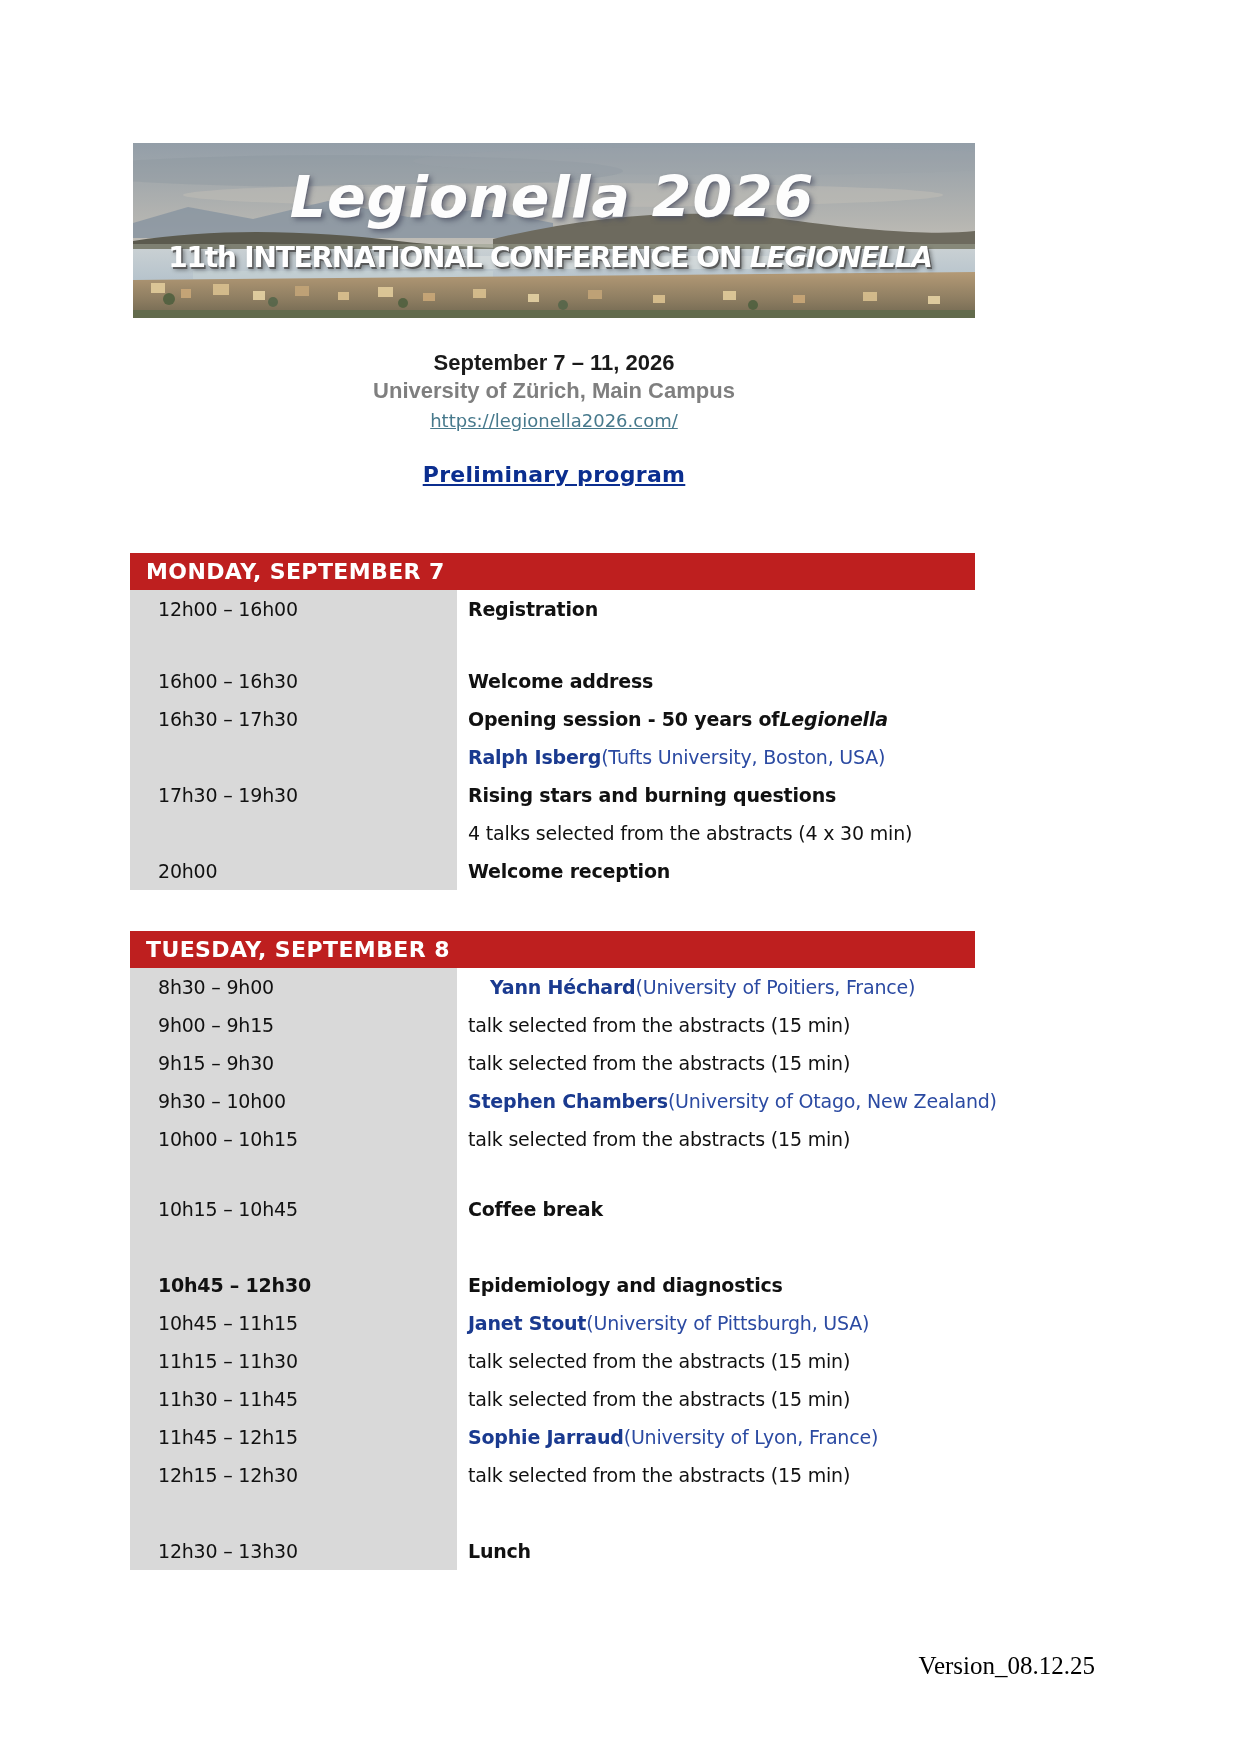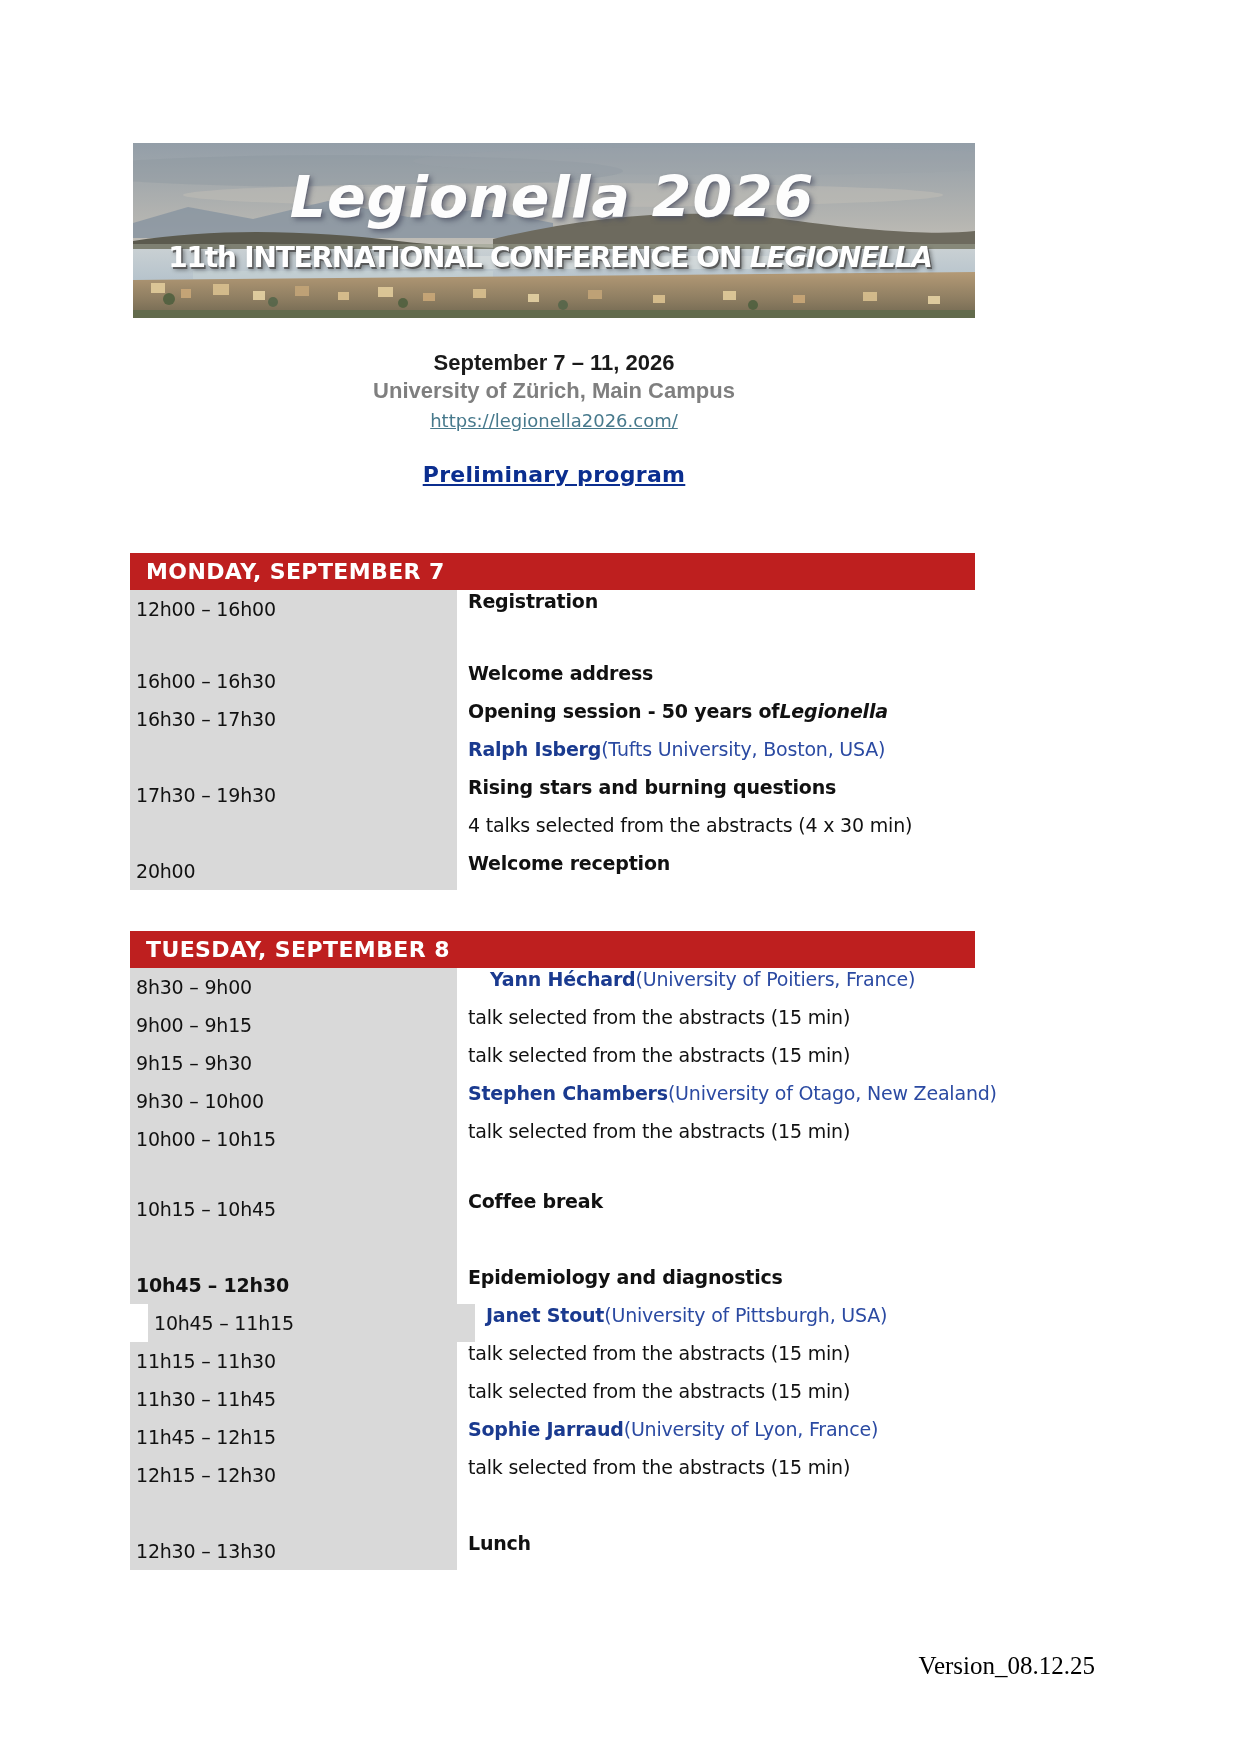--- a/index.html
+++ b/index.html
@@ -34,26 +34,26 @@
   .day-0{top:553px;}
   .day-1{top:931px;}
   .day-header{
     height:37px;background:var(--header-red,#be1f1f);color:#fff;
     font-weight:bold;font-size:22px;line-height:37px;padding-left:16px;box-sizing:border-box;
     letter-spacing:.4px;white-space:nowrap;
   }
   .row{display:flex;}
   .cell-time{
     width:327px;flex:0 0 327px;background:var(--timecol-gray,#d9d9d9);
-    box-sizing:border-box;padding-left:6px;font-size:19px;letter-spacing:-0.2px;
+    box-sizing:border-box;padding-left:28px;font-size:19px;letter-spacing:-0.2px;
     display:flex;align-items:center;white-space:nowrap;
   }
   .cell-content{
     flex:1;box-sizing:border-box;padding-left:11px;font-size:19px;letter-spacing:-0.2px;
-    display:flex;white-space:nowrap;background:#fff;
+    display:flex;align-items:center;white-space:nowrap;background:#fff;
   }
   .seg-b{font-weight:bold;}
   .seg-i{font-style:italic;}
   
   .footer{
     position:absolute;top:1652px;left:130px;width:965px;text-align:right;
     font-family:"Liberation Serif",serif;font-size:25px;color:#000;
   }
 </style>
 </head>
@@ -229,21 +229,21 @@
       <div class="row" style="height: 38px;">
         <div class="cell-time"></div>
         <div class="cell-content"></div>
       </div>
       <div class="row" style="height: 38px;">
         <div class="cell-time seg-b">10h45 – 12h30</div>
         <div class="cell-content">
           <span class="seg-b">Epidemiology and diagnostics</span>
         </div>
       </div>
-      <div class="row" style="height: 38px; margin-left: 18px;">
+      <div class="row" style="height: 38px;">
         <div class="cell-time">10h45 – 11h15</div>
         <div class="cell-content">
           <span class="seg-b" style="color: rgb(26, 58, 143);">Janet Stout</span>
           <span style="color: rgb(43, 74, 162);"> (University of Pittsburgh, USA)</span>
         </div>
       </div>
       <div class="row" style="height: 38px;">
         <div class="cell-time">11h15 – 11h30</div>
         <div class="cell-content">
           <span>talk selected from the abstracts (15 min)</span>

